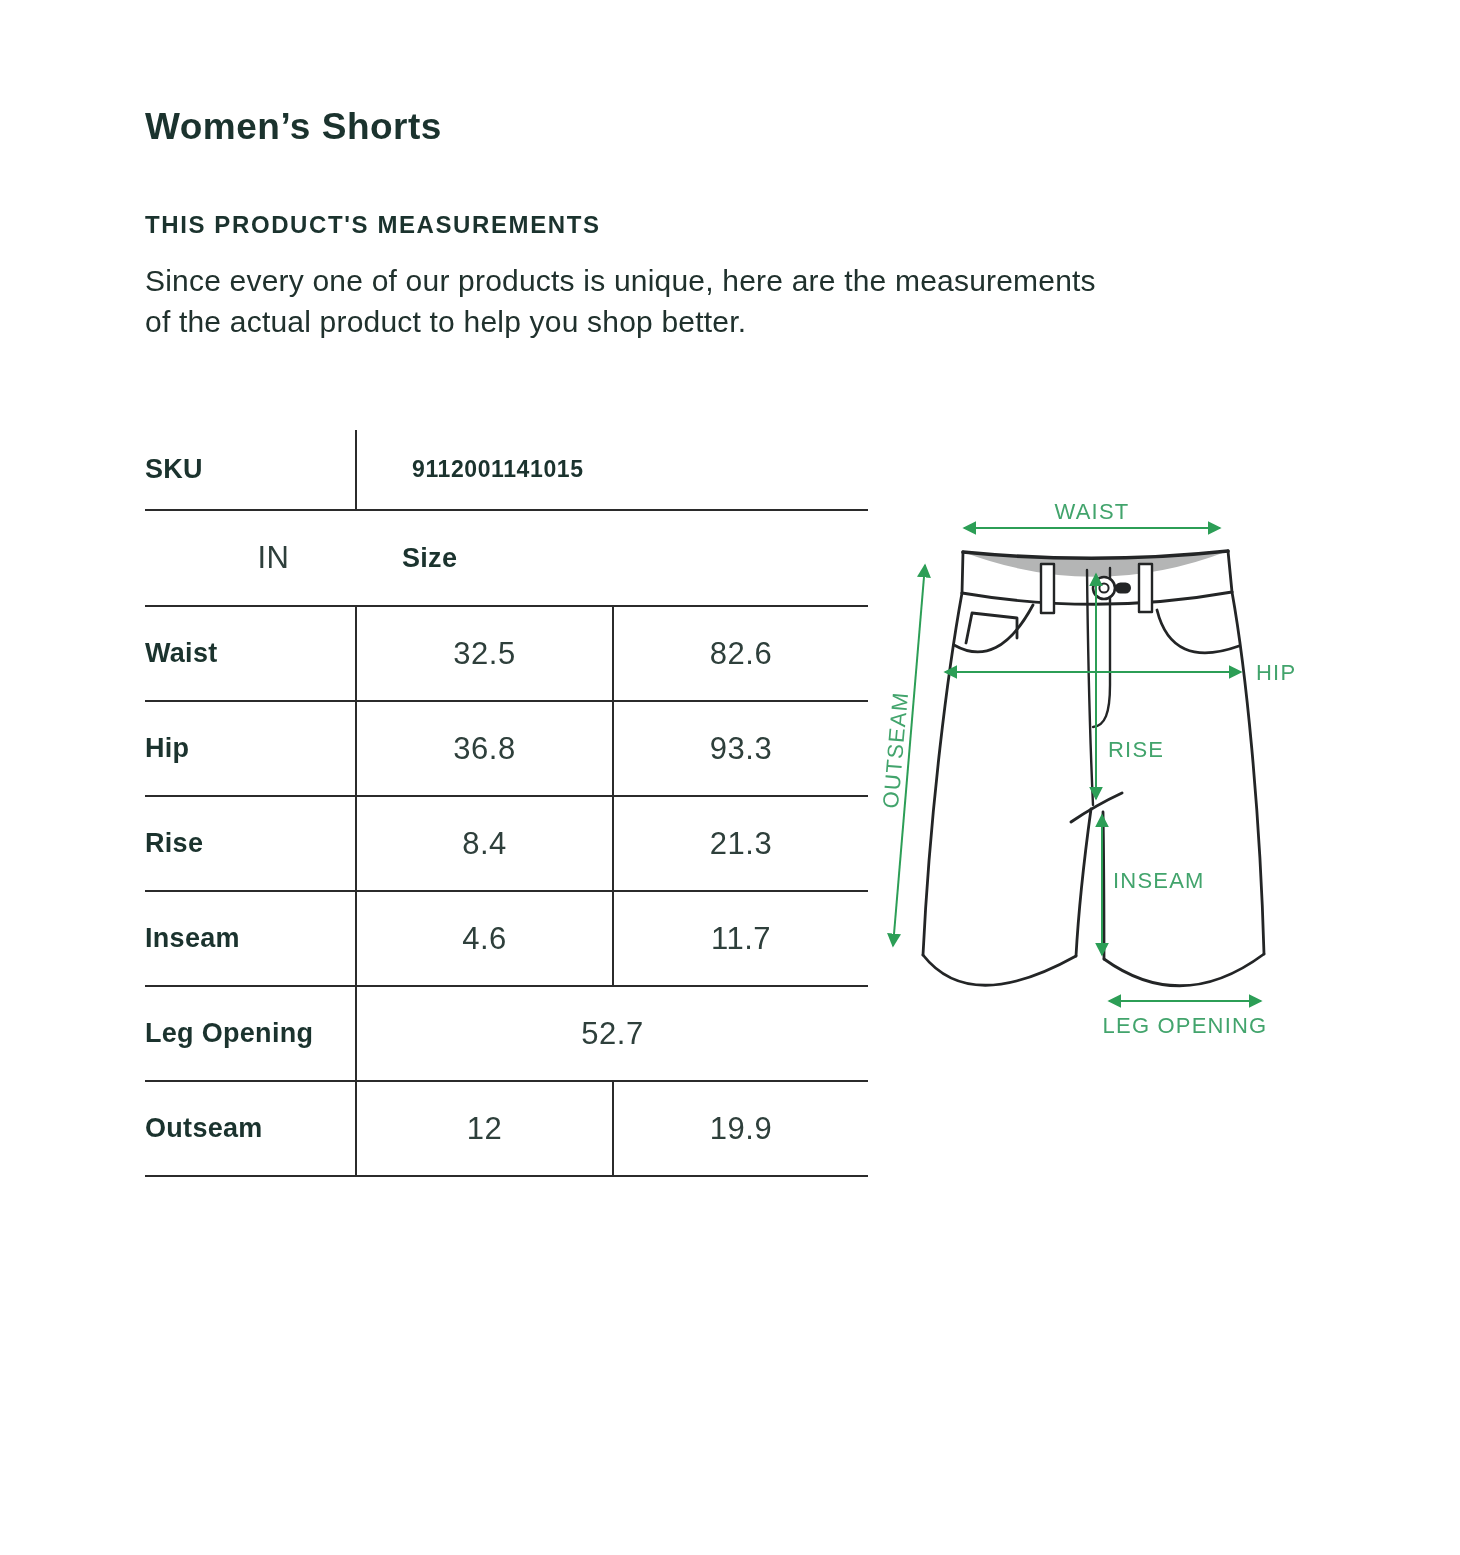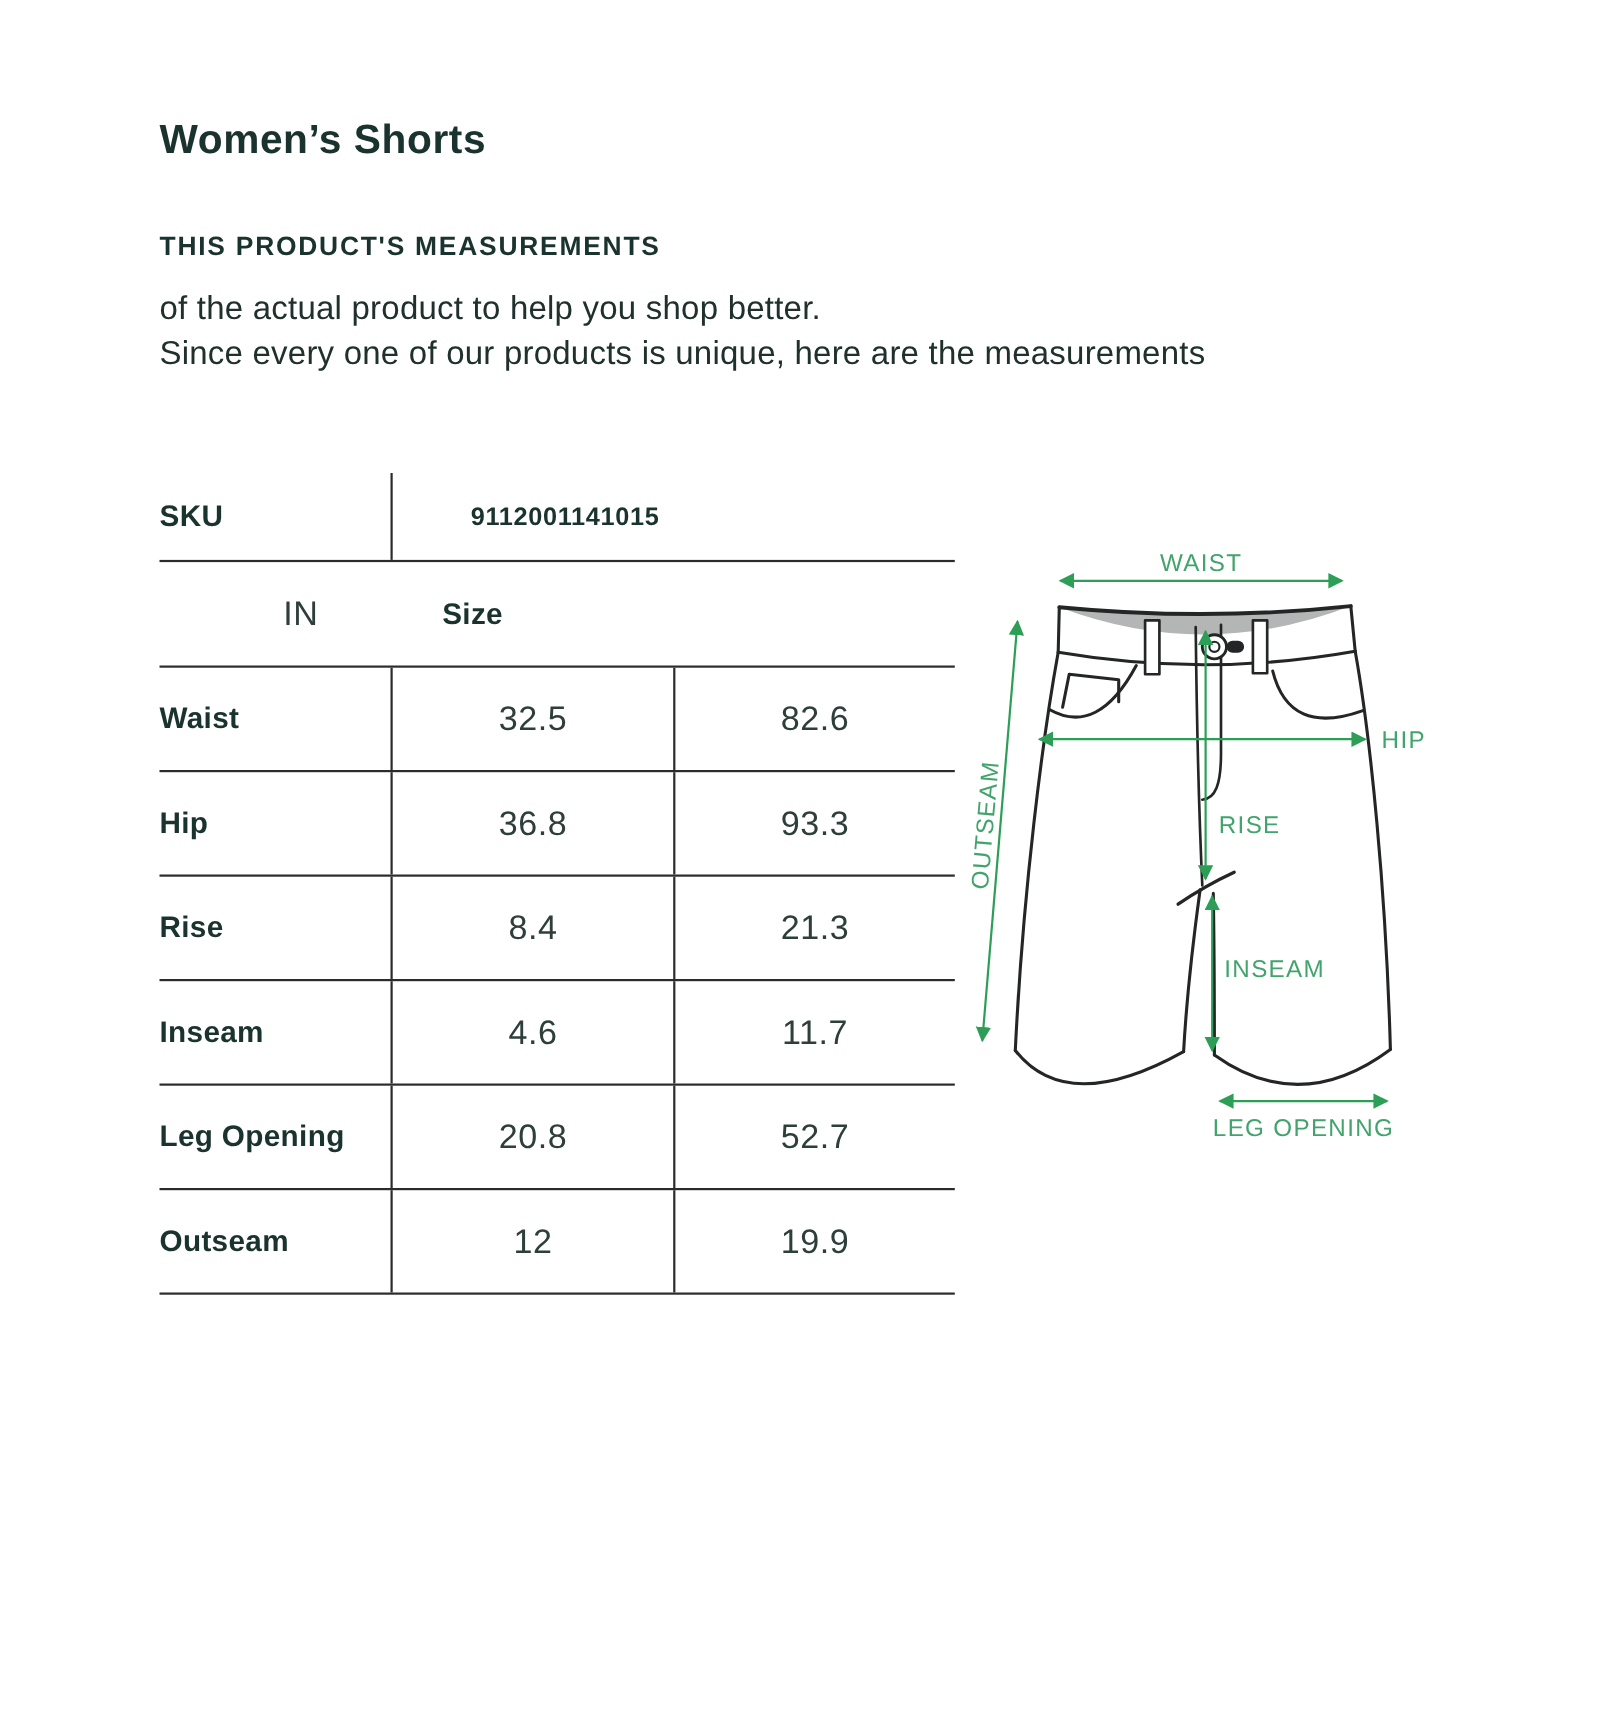--- a/index.html
+++ b/index.html
@@ -22,21 +22,21 @@
 
   
   .m-table{position:absolute;left:145px;top:430px;width:723px;color:var(--heading-text)}
   .row{display:flex;border-bottom:2px solid var(--table-line)}
   .c{display:flex;align-items:center}
   .c1{width:212px}
   .c2{width:257px;justify-content:center}
   .c3{flex:1;justify-content:center}
   .sku-row{height:81px}
   .sku-row .c1{border-right:2px solid var(--table-line)}
-  .sku-row .c23{flex:1;padding-left:71px}
+  .sku-row .c23{flex:1;padding-left:55px}
   .size-row{height:96px}
   .data-row{height:95px}
   .data-row .c1{border-right:2px solid var(--table-line)}
   .data-row .c2{border-right:2px solid var(--table-line)}
   .lbl{font-weight:bold;font-size:27px;letter-spacing:.3px;color:var(--heading-text)}
   .unit,.val{font-size:31px;font-weight:400;letter-spacing:.5px;color:var(--value-text)}
   .sku-val{font-weight:bold;font-size:23px;letter-spacing:.6px;color:var(--heading-text)}
 
   .diagram{position:absolute;left:860px;top:480px}
   .diagram text{font-family:"Liberation Sans",sans-serif}
@@ -44,22 +44,22 @@
 </head>
 <body>
 
 <div>
 
   <h1 class="page-title">Women’s Shorts</h1>
 
   <div class="section-heading">THIS PRODUCT'S MEASUREMENTS</div>
 
   <div class="description">
+    <div>Since every one of our products is unique, here are the measurements</div>
     <div>of the actual product to help you shop better.</div>
-    <div>Since every one of our products is unique, here are the measurements</div>
   </div>
 
   <div class="m-table">
     <div class="row sku-row">
       <div class="c c1 lbl">SKU</div>
       <div class="c c23 sku-val">9112001141015</div>
     </div>
     <div class="row size-row">
       <div class="c c2 unit">IN</div>
       <div class="c c1 lbl">Size</div>
@@ -80,21 +80,20 @@
       <div class="c c2 val">8.4</div>
       <div class="c c3 val">21.3</div>
     </div>
     <div class="row data-row">
       <div class="c c1 lbl">Inseam</div>
       <div class="c c2 val">4.6</div>
       <div class="c c3 val">11.7</div>
     </div>
     <div class="row data-row">
       <div class="c c1 lbl">Leg Opening</div>
-      <div class="c c2 val">20.8</div>
       <div class="c c3 val">52.7</div>
     </div>
     <div class="row data-row">
       <div class="c c1 lbl">Outseam</div>
       <div class="c c2 val">12</div>
       <div class="c c3 val">19.9</div>
     </div>
   </div>
 
   <svg class="diagram" width="600" height="580" viewBox="0 0 600 580">

